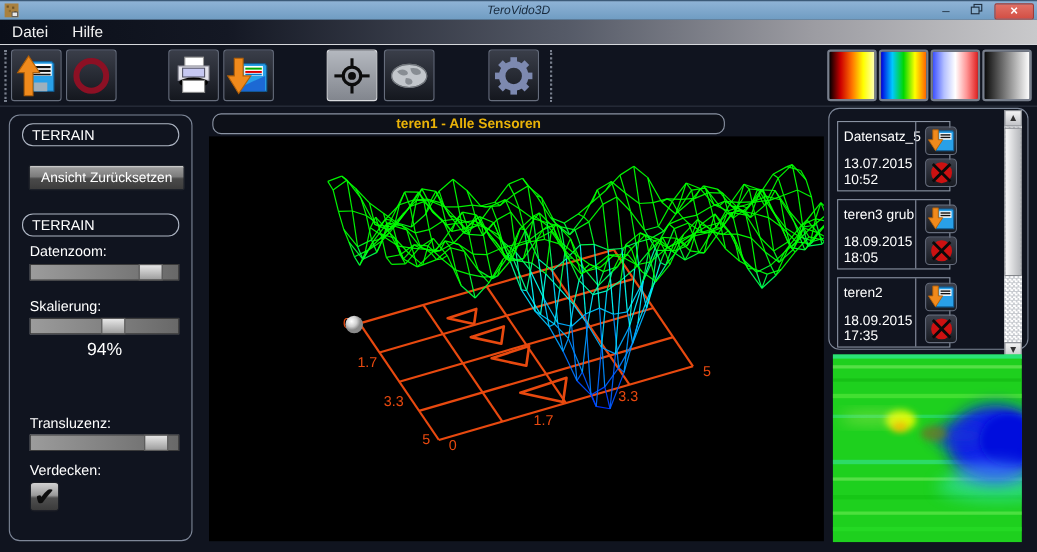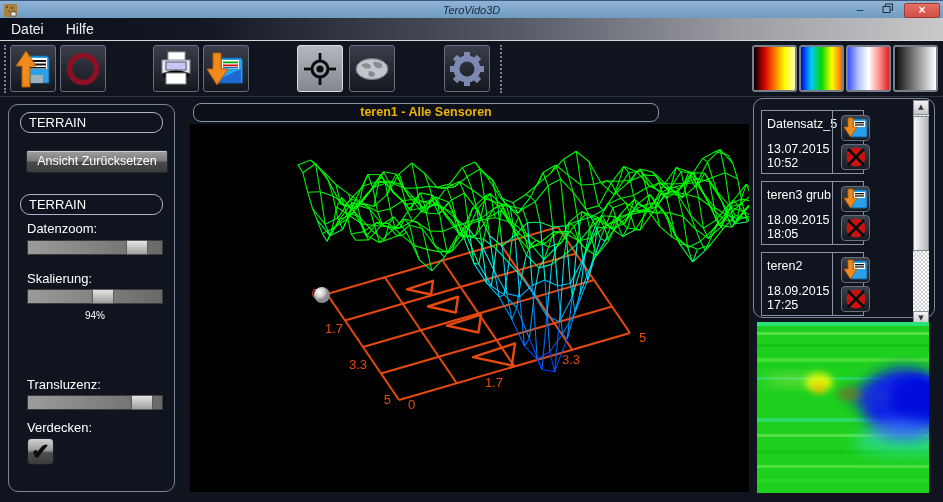--- a/index.html
+++ b/index.html
@@ -41,21 +41,21 @@
     color:#fff; font-size:13px; line-height:19px; padding-left:8px; }
   .panel-label { position:absolute; color:#fff; font-size:13px; }
   .btn-silver { position:absolute; height:23px; border:1px solid #20242c; border-radius:2px;
     background:linear-gradient(#a0a0a0 0%,#7c7c7c 45%,#4a4a4a 55%,#3c3c3c 100%);
     color:#fff; font-size:12.5px; text-align:center; line-height:21px; cursor:pointer;
     box-shadow:inset 0 1px 0 #c8c8c8; }
   .slider { position:absolute; width:136px; height:15px;
     background:linear-gradient(to right,#9c9c9c,#686868); box-shadow:inset 0 0 0 1px #3a3a3a; cursor:pointer; }
   .slider .handle { position:absolute; top:0; width:22px; height:15px;
     background:linear-gradient(#e6e6e6,#9e9e9e); border:1px solid #5a5a5a; cursor:grab; }
-  .pct { position:absolute; color:#fff; font-size:10px; text-align:center; }
+  .pct { position:absolute; color:#fff; font-size:16px; text-align:center; }
   .checkbox { position:absolute; width:27px; height:27px; border:1px solid #1a1d24; border-radius:4px;
     background:linear-gradient(#d2d2d2 0%,#9a9a9a 45%,#4f4f4f 55%,#3a3a3a 100%);
     color:#0d0d0d; font-size:22px; line-height:26px; text-align:center; font-weight:bold; cursor:pointer; }
 
   
   .vp-title { position:absolute; left:193px; top:103px; width:466px; height:19px;
     border:1px solid #8a93a3; border-radius:8px; background:#0d1018;
     color:#eab308; font-size:12.5px; font-weight:bold; text-align:center; line-height:17px; }
   .viewport { position:absolute; left:190px; top:124px; width:559px; height:368px; background:#000; cursor:move; }
 
@@ -1164,21 +1164,21 @@
       <svg width="26" height="24">
         <circle cx="13" cy="12" r="9.5" fill="#cc1111"></circle>
         <path d="M5 4 L21 20 M21 4 L5 20" stroke="#0a0a0a" stroke-width="2.6"></path>
       </svg>
     </button>
   </div>
 
   <div class="card" style="top:252px;">
     <span class="name">teren2</span>
     <span class="date">18.09.2015</span>
-    <span class="time">17:25</span>
+    <span class="time">17:35</span>
     <span class="vdiv"></span>
     <button class="icon-btn b1">
       <svg width="26" height="24">
         <path d="M8 3 h15 l1 1.5 v16.5 h-16 z" fill="#29a0e8" stroke="#115f96"></path>
         <rect x="11" y="5" width="11" height="6" fill="#fff"></rect>
         <rect x="12" y="6" width="9" height="1.3" fill="#111"></rect>
           <rect x="12" y="8.3" width="9" height="1.3" fill="#111"></rect>
         <polygon points="5,2 10,2 10,11 14,11 7.5,21 1,11 5,11" fill="#f08a1c" stroke="#b05f08" stroke-width="0.8"></polygon>
       </svg>
     </button>

